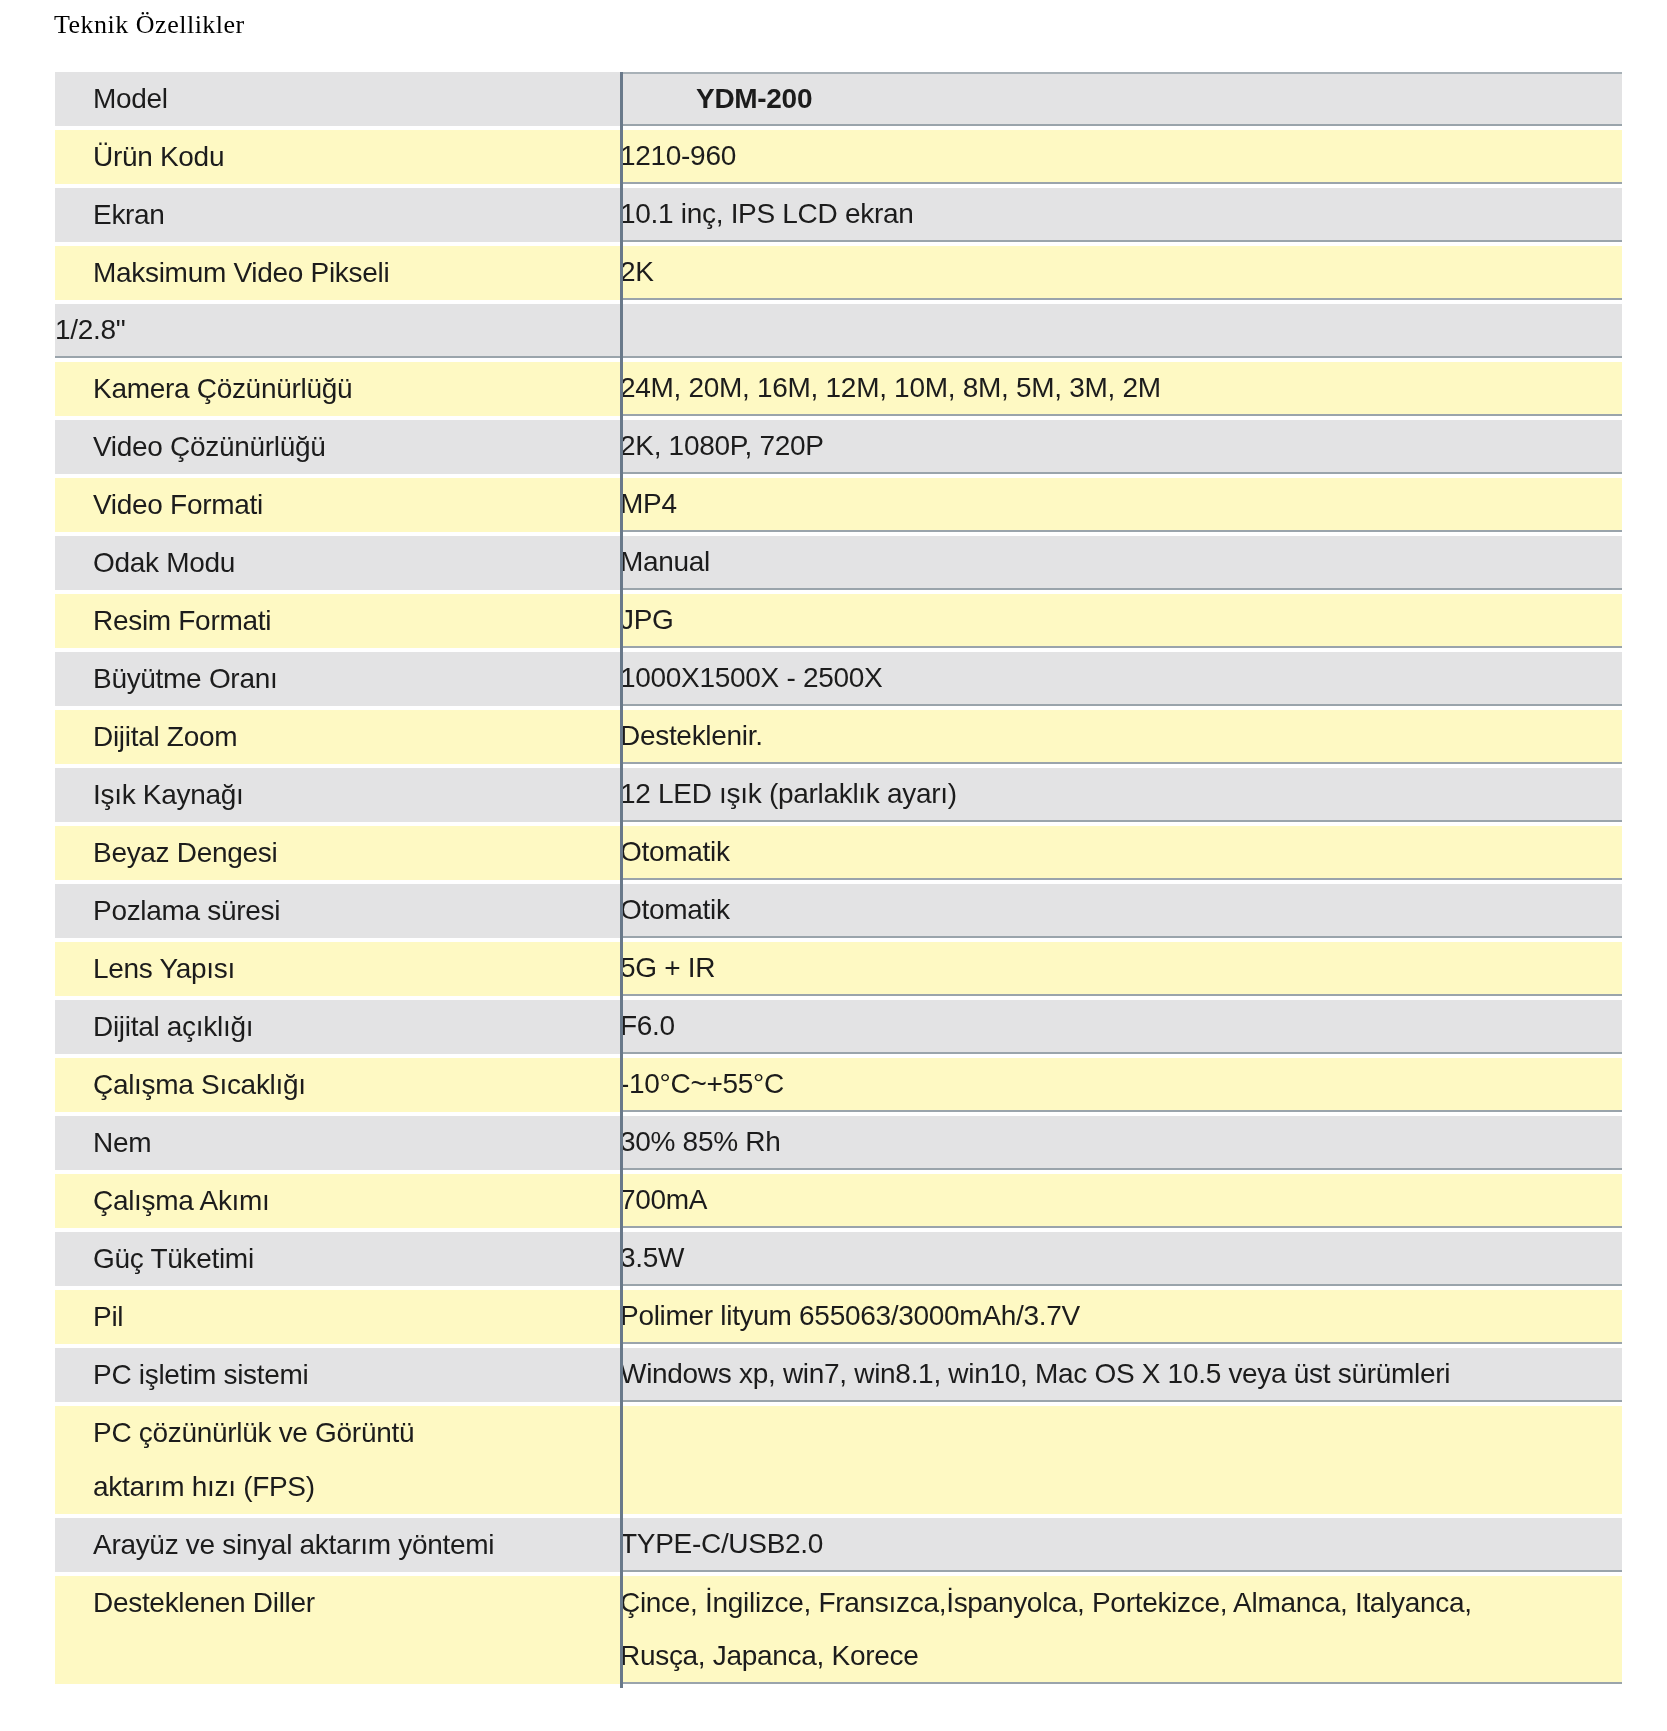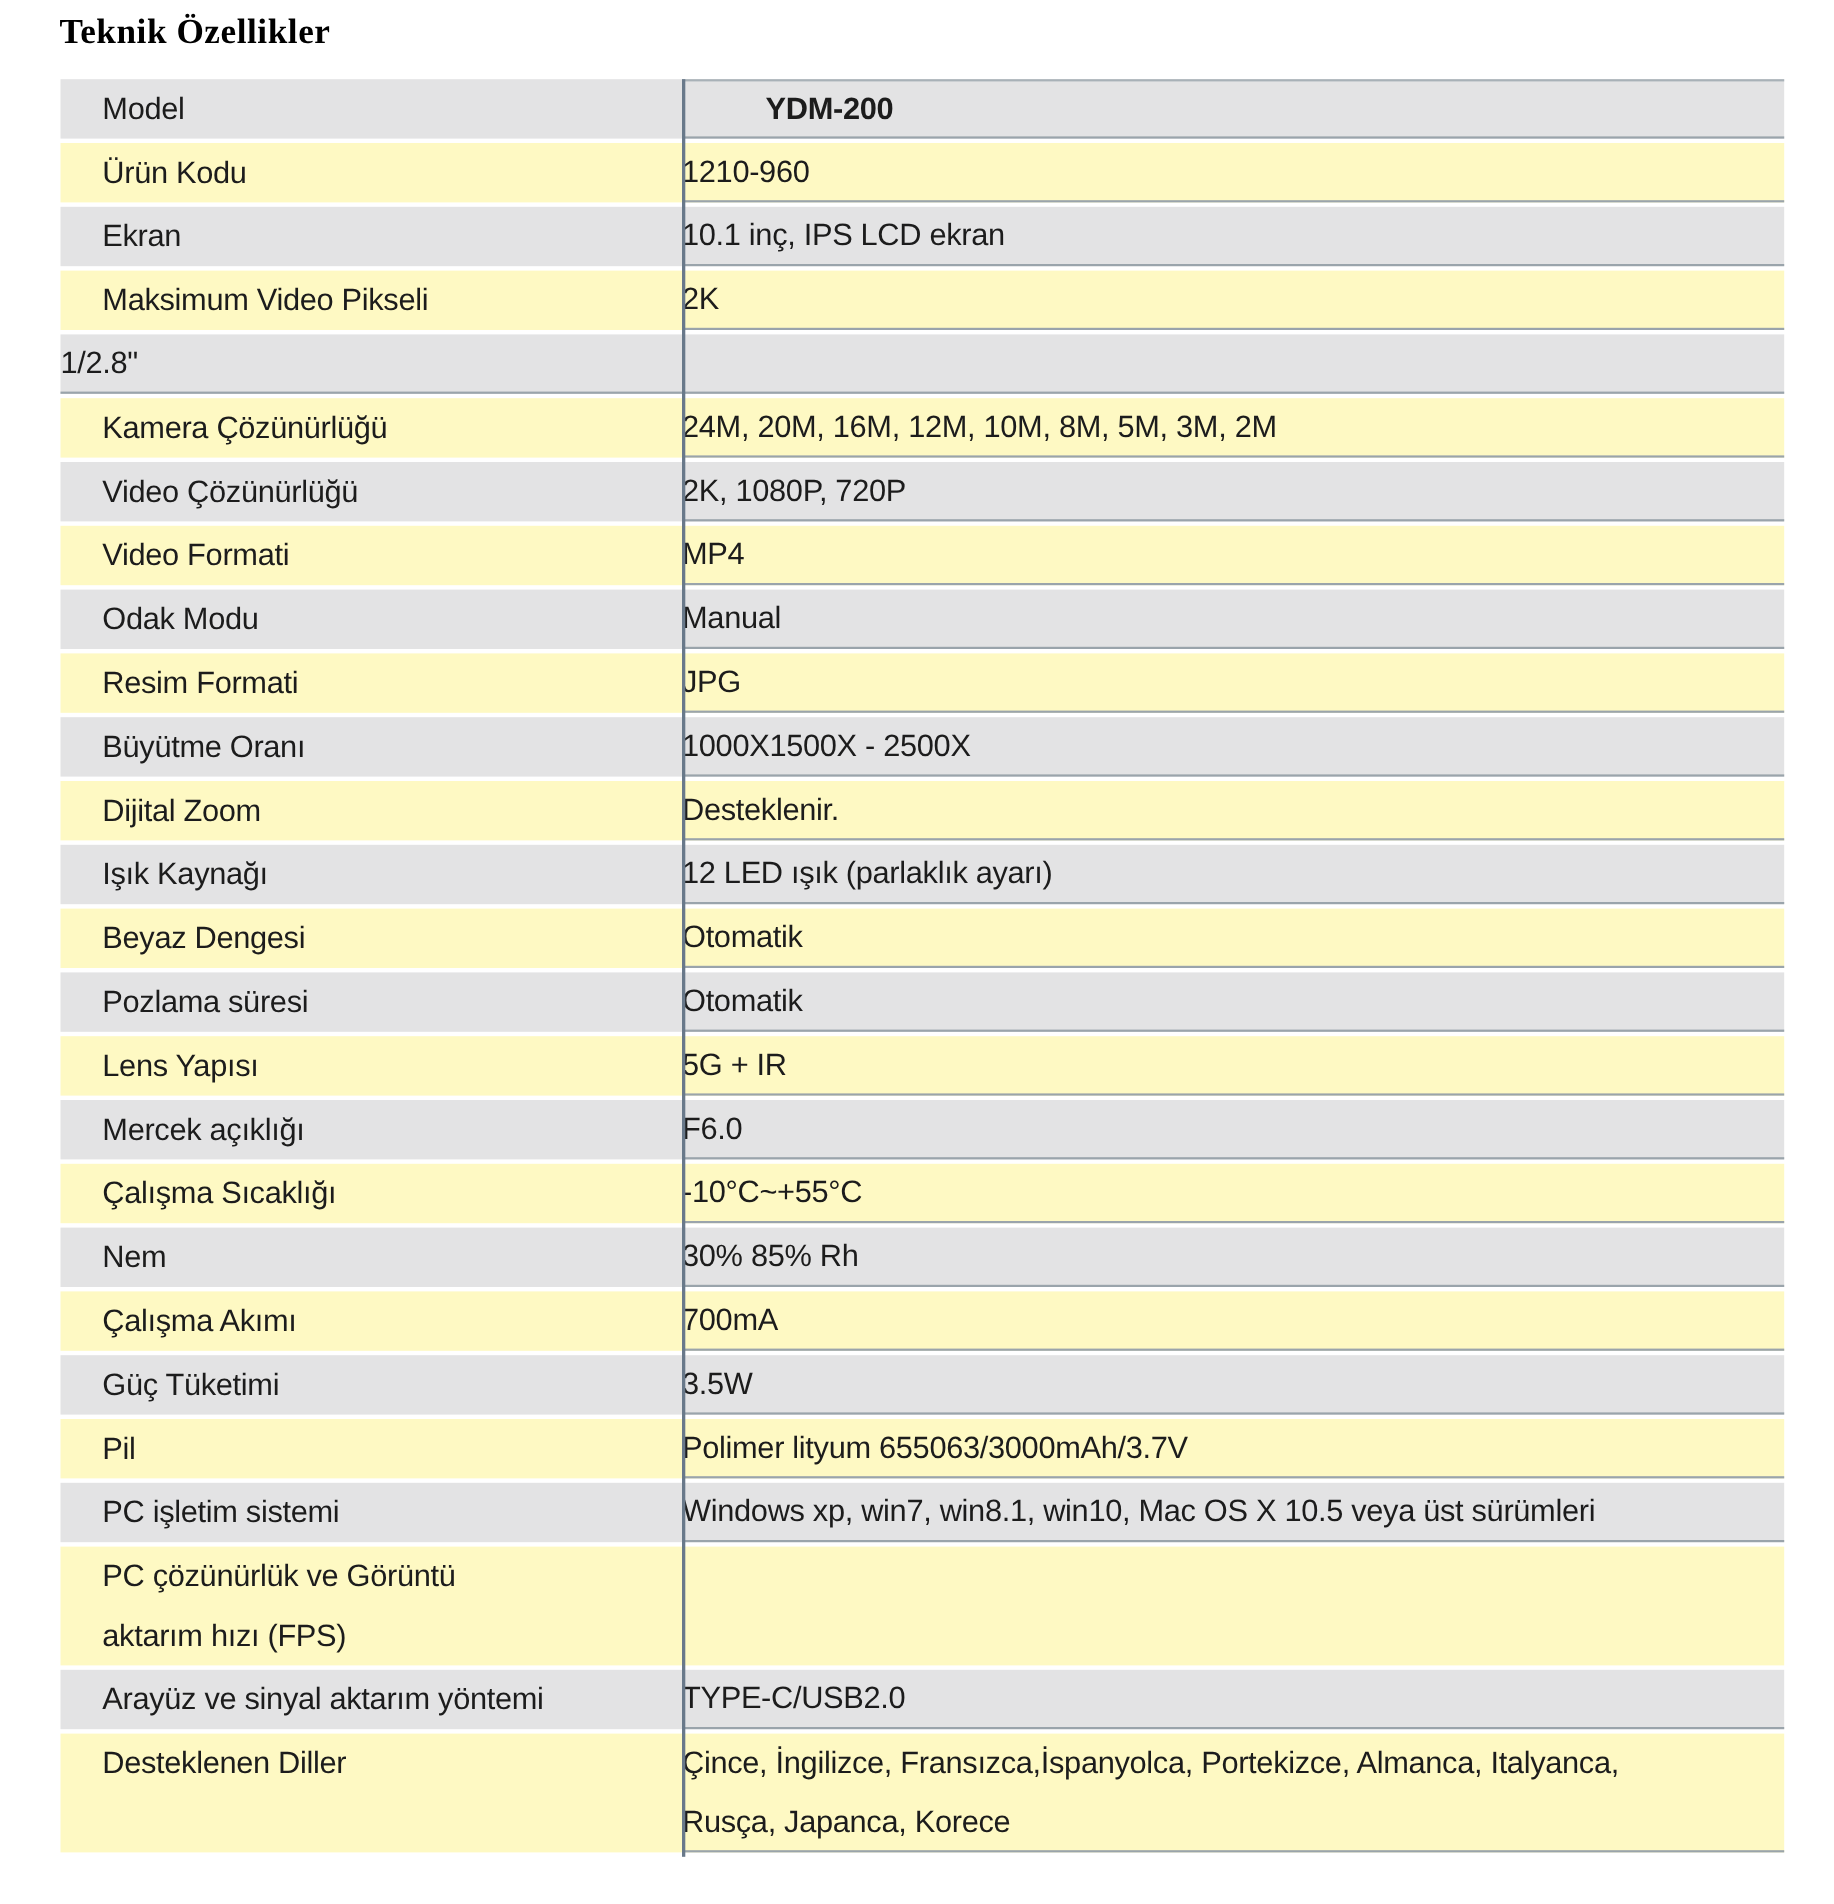--- a/index.html
+++ b/index.html
@@ -13,22 +13,22 @@
     position: relative;
     font-family: "Liberation Sans", sans-serif;
     color: #1c1c1c;
     overflow: hidden;
   }
   .page-title {
     position: absolute;
     left: 54px;
     top: 10px;
     font-family: "Liberation Serif", serif;
-    font-weight: bold;
-    font-size: 32px;
+    font-weight: normal;
+    font-size: 26px;
     color: #000000;
     letter-spacing: 0.5px;
   }
   .spec-table {
     position: absolute;
     left: 55px;
     top: 72px;
     width: 1567px;
   }
   .row {
@@ -202,21 +202,21 @@
     <div class="row dark">
       <div class="cell cell-label">
         <div class="line">Lens Yapısı</div>
       </div>
       <div class="cell cell-value">
         <div class="line">5G + IR</div>
       </div>
     </div>
     <div class="row light">
       <div class="cell cell-label">
-        <div class="line">Mercek açıklığı</div>
+        <div class="line">Dijital açıklığı</div>
       </div>
       <div class="cell cell-value">
         <div class="line">F6.0</div>
       </div>
     </div>
     <div class="row dark">
       <div class="cell cell-label">
         <div class="line">Çalışma Sıcaklığı</div>
       </div>
       <div class="cell cell-value">

